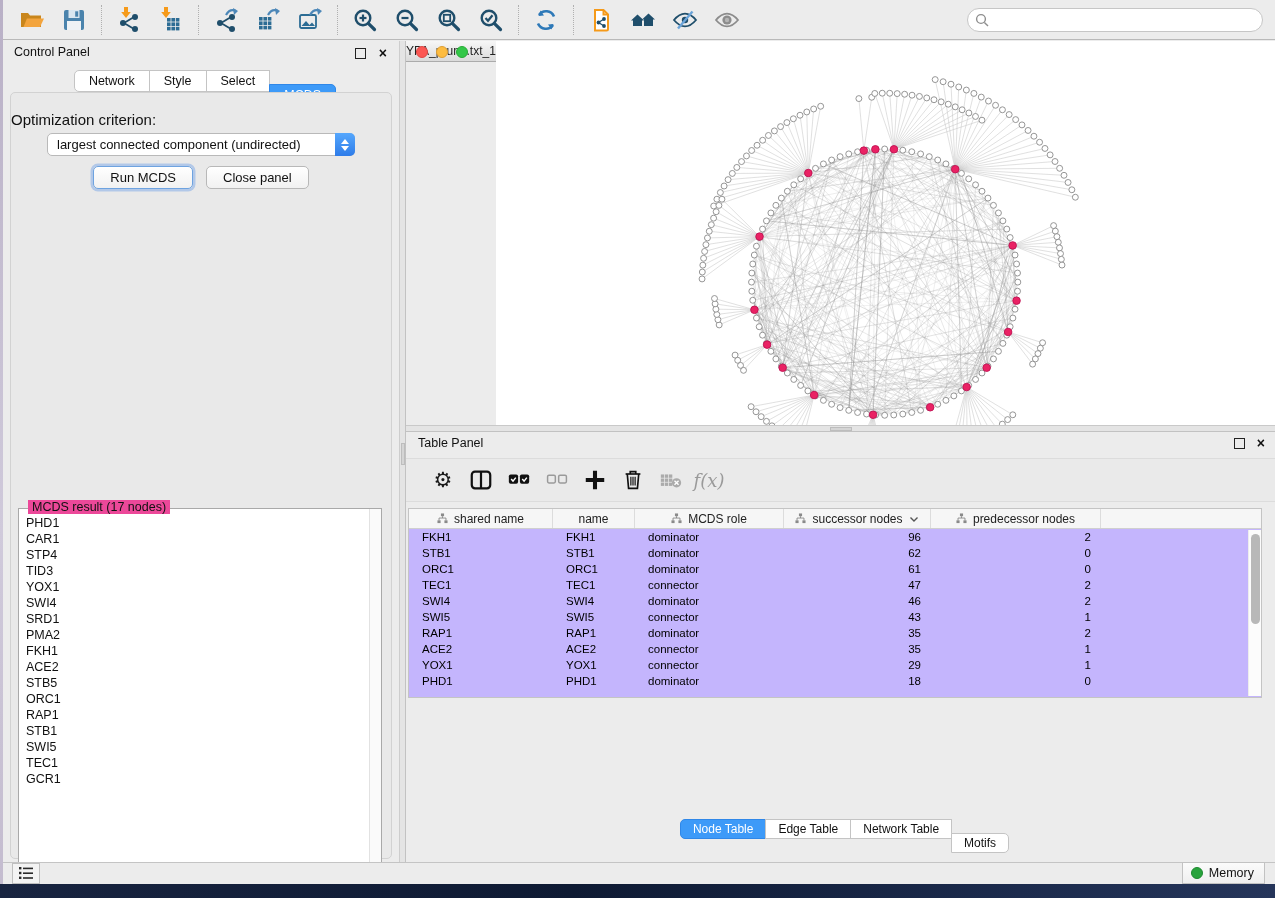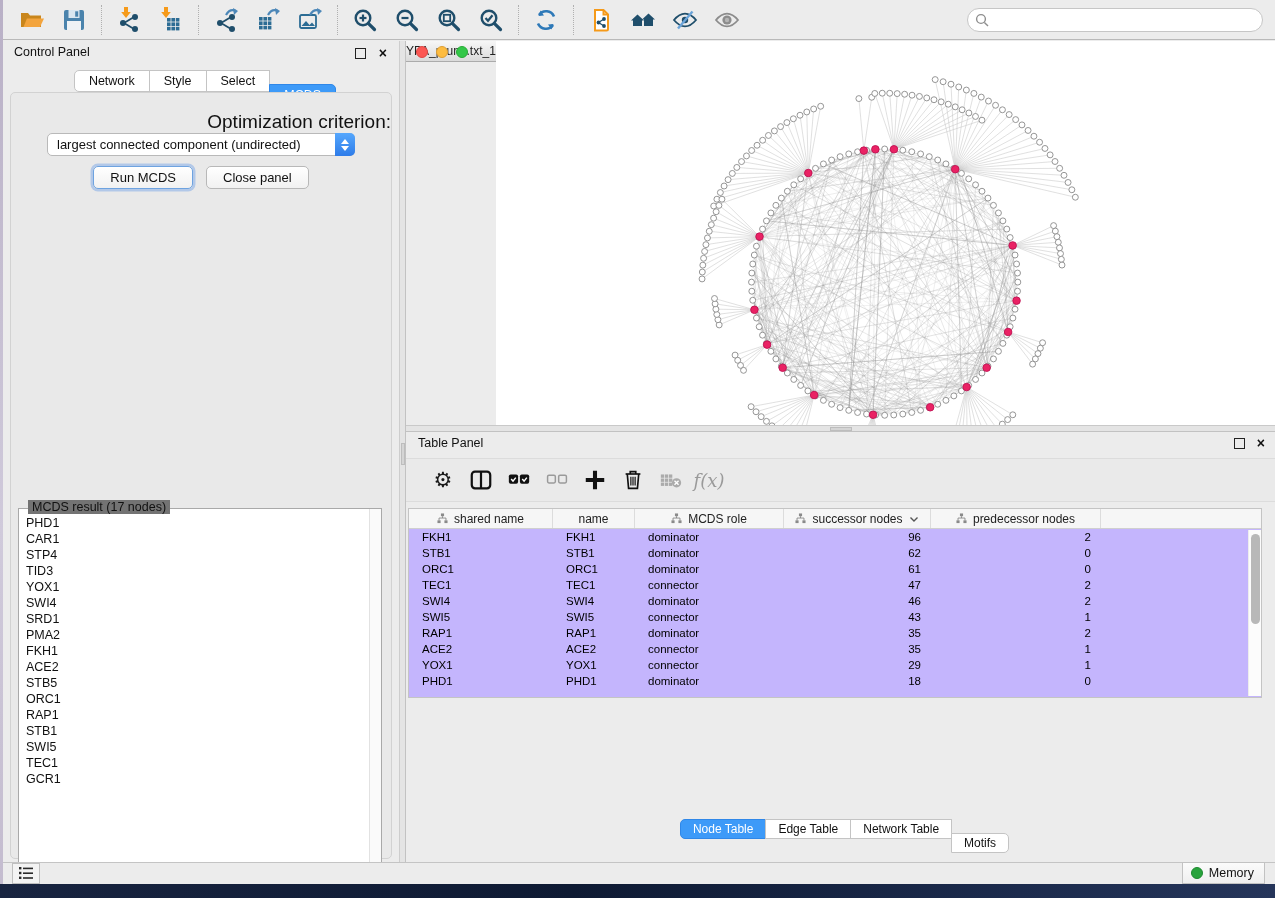--- a/index.html
+++ b/index.html
@@ -38,37 +38,37 @@
 
   .cp-tabs { position:absolute; top:29px; left:0; right:0; display:flex; justify-content:center; }
   .seg-btn { height:22px; padding:0 14px; background:#fff; border:1px solid #c4c4c4; margin-left:-1px;
              font-size:12.5px; color:#111; display:flex; align-items:center; }
   .seg-btn:first-child { border-radius:5px 0 0 5px; margin-left:8px; }
   .seg-btn:last-child { border-radius:0 5px 5px 0;margin-top:14px; }
   .seg-btn.active { background:#3d9af8; border-color:#2f87e8; color:#fff; }
 
   .cp-card { position:absolute; left:7px; right:7px; top:51px; bottom:3px; background:#e9e9e9;
              border:1px solid #d2d2d2; border-radius:5px; }
-  .opt-label { position:absolute; top:18px; left:0; right:0; text-align:right; font-size:19px; color:#111; }
+  .opt-label { position:absolute; top:18px; left:0; right:0; text-align:left; font-size:15px; color:#111; }
   .dropdown { position:absolute; left:36px; right:36px; top:40px; height:23px; background:#fff;
               border:1px solid #b9b9b9; border-radius:5px; font-size:13px; color:#111;
               display:flex; align-items:center; padding-left:9px; }
   .dd-cap { position:absolute; right:-1px; top:-1px; width:20px; height:23px; border-radius:0 5px 5px 0;
             background:linear-gradient(#55a7fd,#2e7ce9); display:flex; flex-direction:column;
             align-items:center; justify-content:center; gap:2px; }
   .dd-up { width:0; height:0; border-left:4px solid transparent; border-right:4px solid transparent; border-bottom:5px solid #fff; }
   .dd-dn { width:0; height:0; border-left:4px solid transparent; border-right:4px solid transparent; border-top:5px solid #fff; }
   .cp-buttons { position:absolute; top:73px; left:0; right:0; display:flex; justify-content:center; gap:13px; }
   .push-btn { height:23px; padding:0 16px; font-size:13px; color:#111; background:linear-gradient(#ffffff,#f1f1f1);
               border:1px solid #b8b8b8; border-radius:5px; font-family:"Liberation Sans",sans-serif; }
   .push-btn.focused { border:1.5px solid #6ea3e0; box-shadow:0 0 0 2.5px rgba(110,160,230,.45); }
 
   .mcds-box { position:absolute; left:7px; right:9px; top:415px; height:372px; border:1px solid #a9a9a9;
               background:#fff; }
-  .mcds-legend { position:absolute; left:9px; top:-9px; background:#737373; padding:0 4px; font-size:12.5px; color:#111; }
+  .mcds-legend { position:absolute; left:9px; top:-9px; background:#ec4899; padding:0 4px; font-size:12.5px; color:#111; }
   .mcds-list { position:absolute; left:0; top:6px; right:12px; bottom:0; overflow:hidden; }
   .mcds-item { font-size:12.5px; color:#111; line-height:16px; padding-left:7px; }
   .mcds-scroll { position:absolute; right:0; top:0; bottom:0; width:12px; background:#fafafa; border-left:1px solid #e2e2e2; }
 
   
   .right-stack { flex:1; display:flex; flex-direction:column; min-width:0; }
   .network-win { height:384px; display:flex; }
   .net-titlebar { height:21px; background:linear-gradient(#f7f7f7,#dadada); border-bottom:1px solid #ababab;
                   position:relative; display:flex; align-items:center; justify-content:center; }
   .traffic { position:absolute; left:10px; top:5px; display:flex; gap:8px; }

